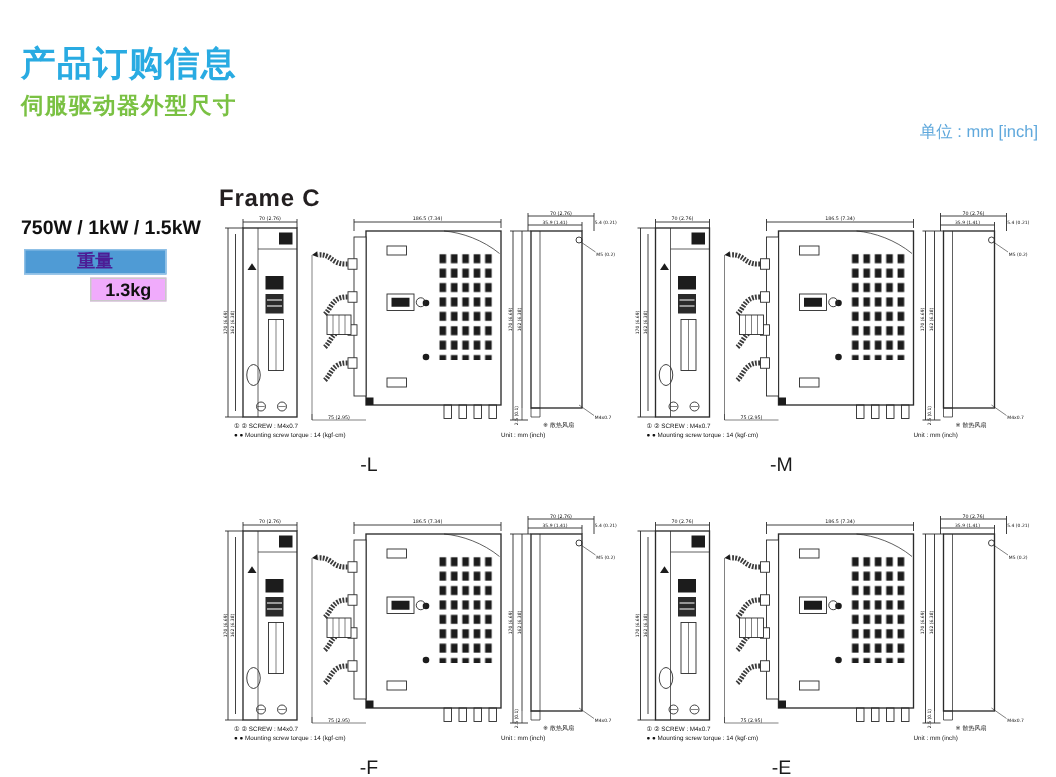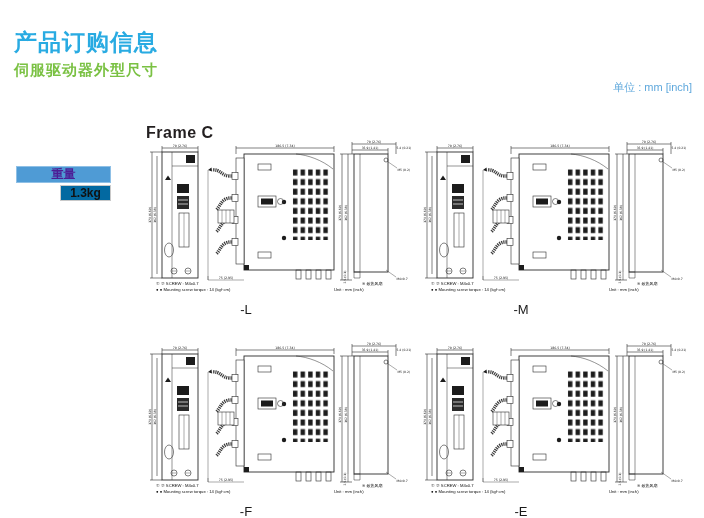--- a/index.html
+++ b/index.html
@@ -7,40 +7,41 @@
         font-family:"Liberation Sans","DejaVu Sans",sans-serif;color:#1a1a1a;}
   .abs{position:absolute;}
   .page-title{left:14px;top:27px;font-size:23px;font-weight:bold;color:#29ABE2;letter-spacing:1px;}
   .page-subtitle{left:14px;top:61px;font-size:15px;font-weight:bold;color:#7AC143;letter-spacing:1px;}
   .unit-note{right:12px;top:80px;font-size:11px;color:#5FA8DC;}
   .frame-heading{left:146px;top:124px;font-size:16px;font-weight:bold;color:#231f20;letter-spacing:.5px;}
   .power-rating{left:14px;top:144px;font-size:13px;font-weight:bold;color:#111;}
   .weight-badge{left:16px;top:166px;width:95px;}
   .weight-badge .hdr{background:#4F9BD5;border:1px solid #8fc0e6;color:#4c1d95;font-size:12px;font-weight:bold;
                      text-align:center;height:15px;line-height:15px;}
-  .weight-badge .val{background:#0369a1;border:1px solid #c9c9c9;color:#111;font-size:12px;font-weight:bold;
+  .weight-badge .val{background:#f0abfc;border:1px solid #c9c9c9;color:#111;font-size:12px;font-weight:bold;
                      text-align:center;height:14px;line-height:14px;margin-top:2px;margin-left:44px;}
   .panel{position:absolute;width:268px;height:185px;}
   .panel svg{position:absolute;left:0;top:0;}
   .note-left{position:absolute;left:10px;top:141px;font-size:4.2px;line-height:1.35;color:#111;white-space:nowrap;}
   .note-right{position:absolute;left:188px;top:147px;font-size:4.2px;color:#111;white-space:nowrap;}
   .panel-label{position:absolute;left:0;top:162px;width:200px;text-align:center;font-size:13px;color:#1a1a1a;}
   svg text{font-family:"DejaVu Sans",sans-serif;fill:#111;}
   .dimtxt{font-size:3.2px;}
   .dimtxt-s{font-size:3px;}
 </style>
 </head>
 <body>
 
 <div class="page">
 
   <div class="abs page-title">产品订购信息</div>
   <div class="abs page-subtitle">伺服驱动器外型尺寸</div>
   <div class="abs unit-note">单位 : mm [inch]</div>
   <div class="abs frame-heading">Frame C</div>
+  <div class="abs power-rating">750W / 1kW / 1.5kW</div>
 
   <div class="abs weight-badge">
     <div class="hdr">重量</div>
     <div class="val">1.3kg</div>
   </div>
 
   <svg width="0" height="0" style="position:absolute" aria-hidden="true">
     <defs>
       <pattern id="ventp" x="146" y="28" width="7.6" height="9.6" patternUnits="userSpaceOnUse">
         <rect x="1" y="1.5" width="4.4" height="6" fill="#1c1c1c"></rect>

